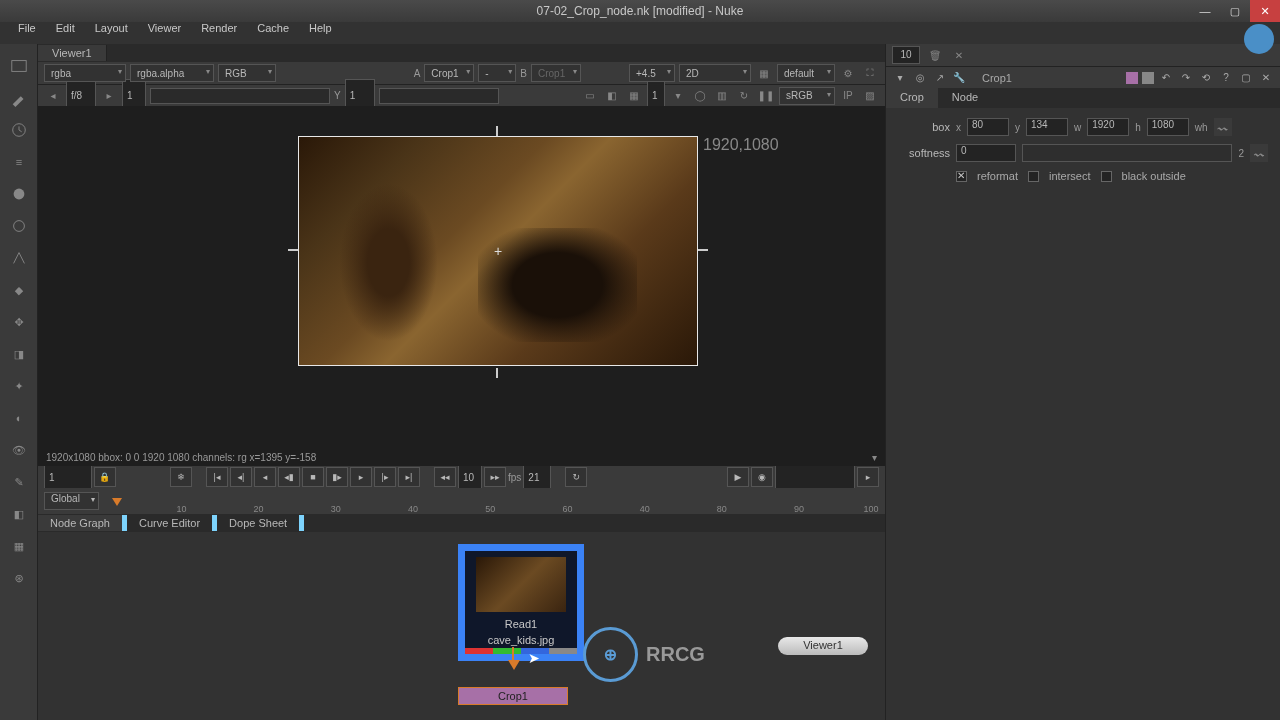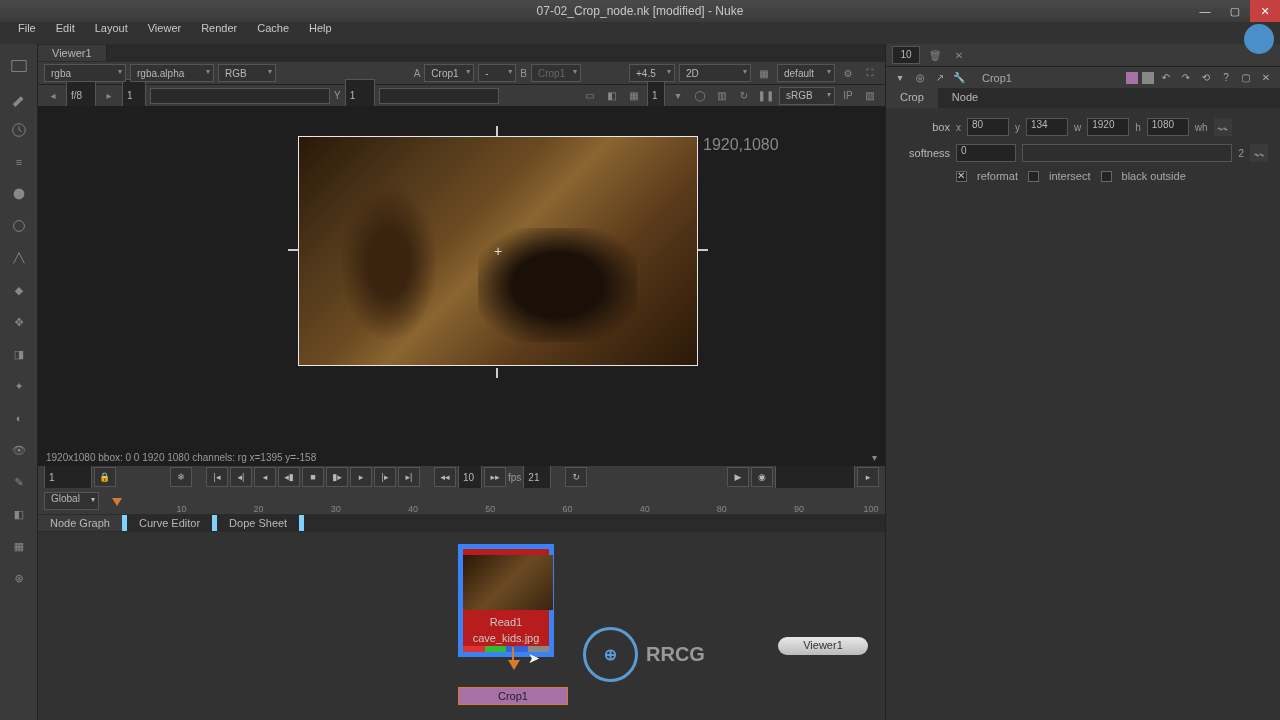--- a/index.html
+++ b/index.html
@@ -40,21 +40,21 @@
 .tl-dd{background:#323232;border:1px solid #555;height:18px;padding:0 18px 0 6px;color:#b8b8b8;font-size:10px;position:relative;margin-bottom:4px}
 .tl-dd::after{content:'▾';position:absolute;right:3px;top:2px;font-size:8px}
 .tl-ruler{flex:1;height:24px;position:relative;margin-left:8px}
 .tl-tick{position:absolute;bottom:0;font-size:9px;color:#888}
 .tl-marker{position:absolute;left:5px;bottom:8px;width:0;height:0;border-left:5px solid transparent;border-right:5px solid transparent;border-top:8px solid #d97b2a}
 .node-panel{flex:1;background:#323232;display:flex;flex-direction:column}
 .node-tabs{height:18px;background:#2a2a2a;display:flex;align-items:center}
 .ntab{padding:2px 12px;color:#b8b8b8;border-right:5px solid #7dd3fc}
 .ntab.active{background:#3a3a3a}
 .node-canvas{flex:1;background:#323232;position:relative}
-.read-node{position:absolute;left:420px;top:12px;width:96px;background:#b91c1c;border:5px solid #3b82f6;text-align:center}
+.read-node{position:absolute;left:420px;top:12px;width:126px;background:#0f172a;border:7px solid #3b82f6;text-align:center}
 .read-thumb{width:90px;height:55px;margin:6px auto 4px;background:linear-gradient(135deg,#2a1808,#6b4a22,#3a2410)}
 .read-lbl{color:#c8c8c8;font-size:11px;padding:2px}
 .read-bar{height:6px;display:flex}
 .read-bar span{flex:1}
 .crop-node{position:absolute;left:420px;top:155px;width:110px;height:18px;background:#a770a7;border:1px solid #d97b2a;text-align:center;color:#222;font-size:11px;line-height:16px}
 .arrow{position:absolute;left:470px;top:128px;width:0;height:0;border-left:6px solid transparent;border-right:6px solid transparent;border-top:10px solid #d97b2a}
 .conn{position:absolute;left:474px;top:115px;width:2px;height:14px;background:#d97b2a}
 .viewer-node{position:absolute;left:740px;top:105px;width:90px;height:18px;background:linear-gradient(#e8e8e8,#bbb);border-radius:9px;text-align:center;color:#333;font-size:11px;line-height:17px}
 .logo{position:absolute;left:545px;top:95px;display:flex;align-items:center;gap:8px}
 .logo-circ{width:55px;height:55px;border-radius:50%;border:3px solid #5a9bd4;display:flex;align-items:center;justify-content:center;color:#5a9bd4;font-weight:bold;font-size:16px}

